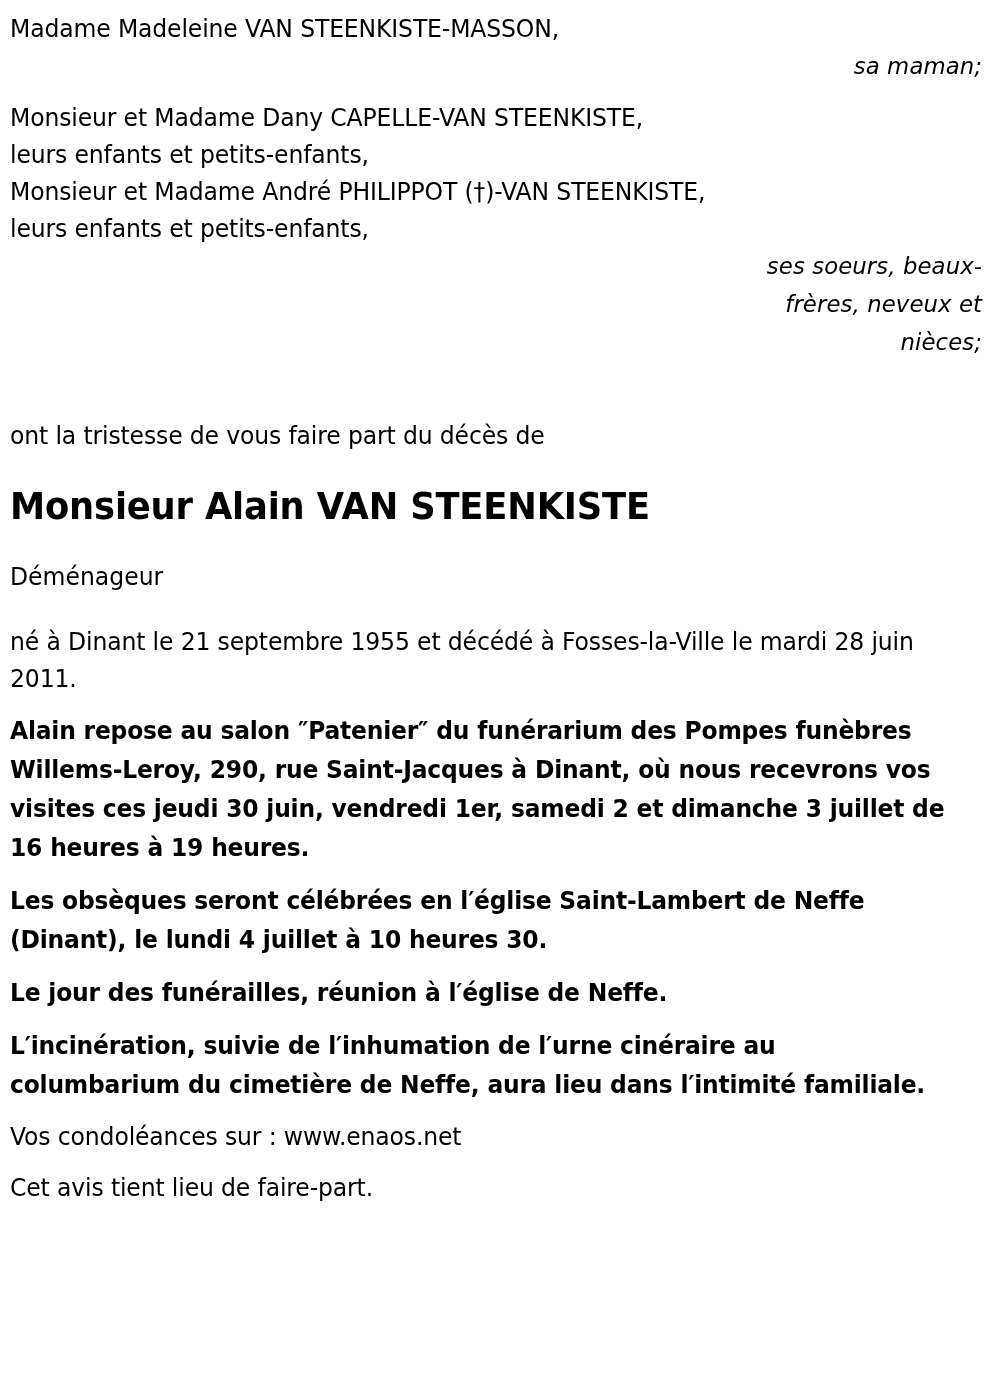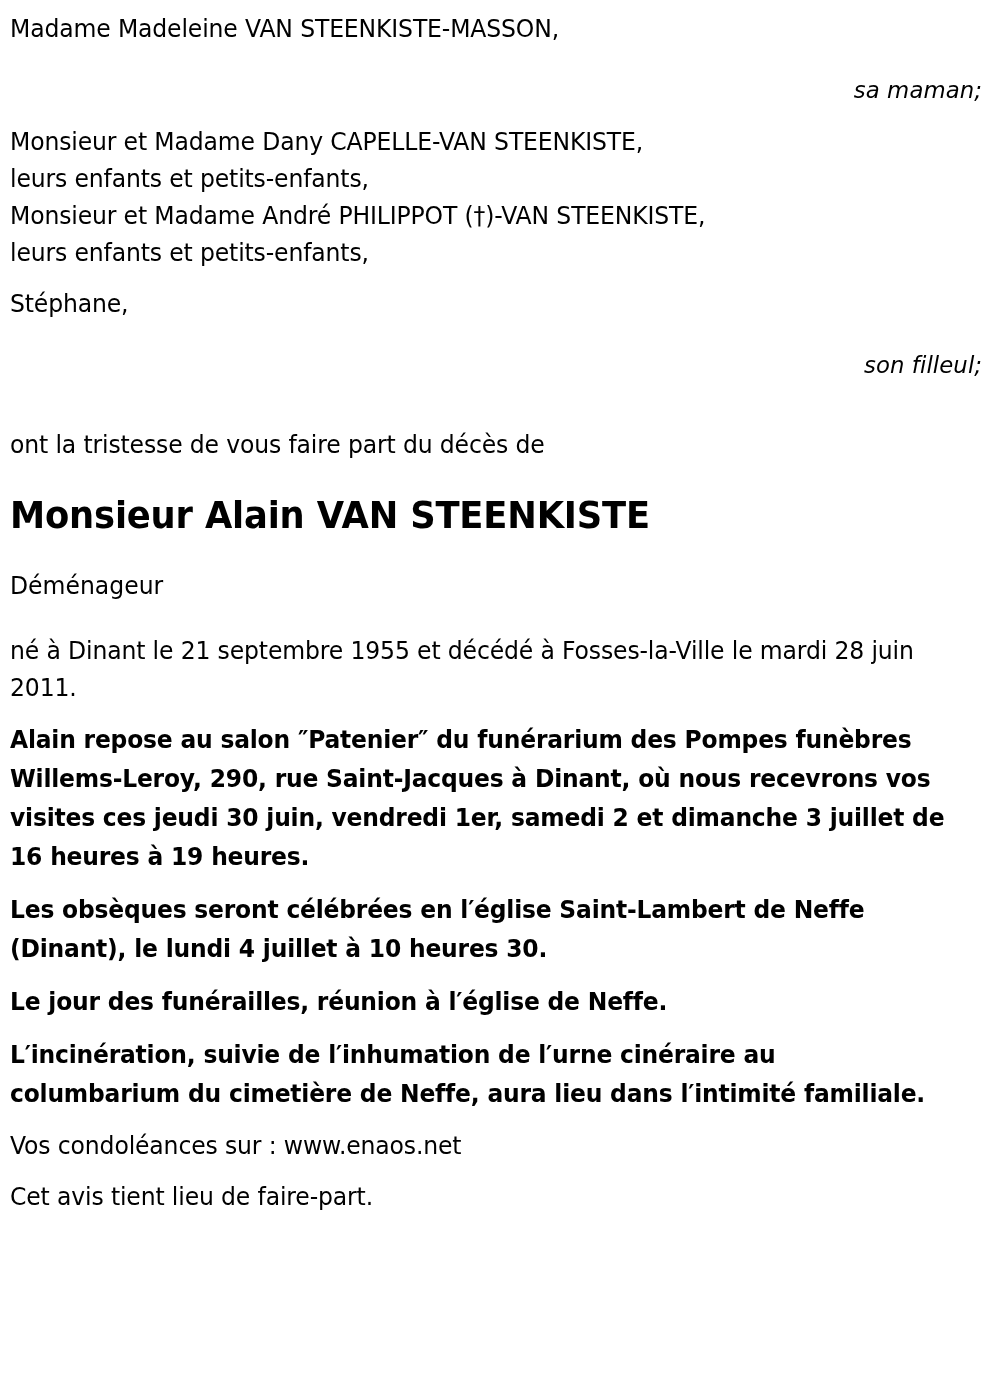--- a/index.html
+++ b/index.html
@@ -49,21 +49,20 @@
     text-align: right;
     letter-spacing: 0.1px;
     padding-right: 8px;
     transform: scaleX(0.99);
     transform-origin: right center;
   }
   .relation-block {
     width: 420px;
     margin-left: auto;
     text-align: right;
-    margin-top: 24px;
   }
   .relation-block .relation { padding-right: 8px; }
 
   
   .name-heading {
     font-size: 38px;
     line-height: 48px;
     font-weight: 700;
     letter-spacing: -0.2px;
     transform: scaleX(0.93);
@@ -102,30 +101,29 @@
       </div>
     </div>
 
     <div class="gap-sm"></div>
 
     <div>
       <div class="line para">Monsieur et Madame Dany CAPELLE-VAN STEENKISTE,</div>
       <div class="line para">leurs enfants et petits-enfants,</div>
       <div class="line para">Monsieur et Madame André PHILIPPOT (†)-VAN STEENKISTE,</div>
       <div class="line para">leurs enfants et petits-enfants,</div>
+      <div class="relation-block">
+        <div class="relation">ses soeurs, beaux-</div>
+        <div class="relation">frères, neveux et</div>
+        <div class="relation">nièces;</div>
+      </div>
     </div>
 
     <div class="gap-sm"></div>
 
-    <div>
-      <div class="line para">Stéphane,</div>
-      <div class="relation-block">
-        <div class="relation">son filleul;</div>
-      </div>
-    </div>
 
     <div class="gap-sm"></div>
 
 
     <div class="gap-md"></div>
 
     <div class="line para">ont la tristesse de vous faire part du décès de</div>
 
     <div class="gap-md"></div>
 

